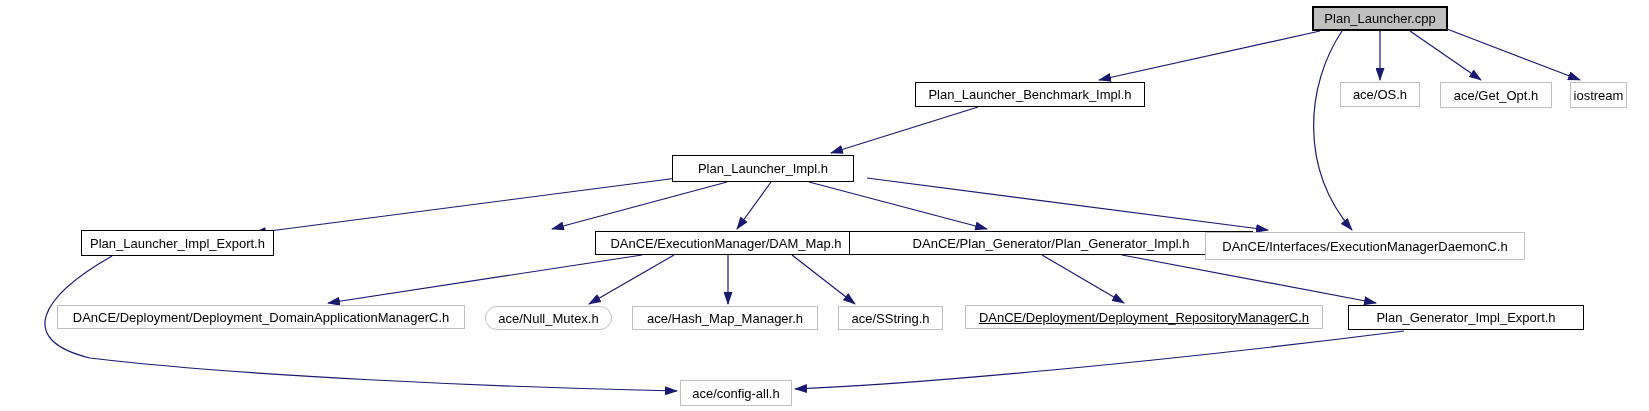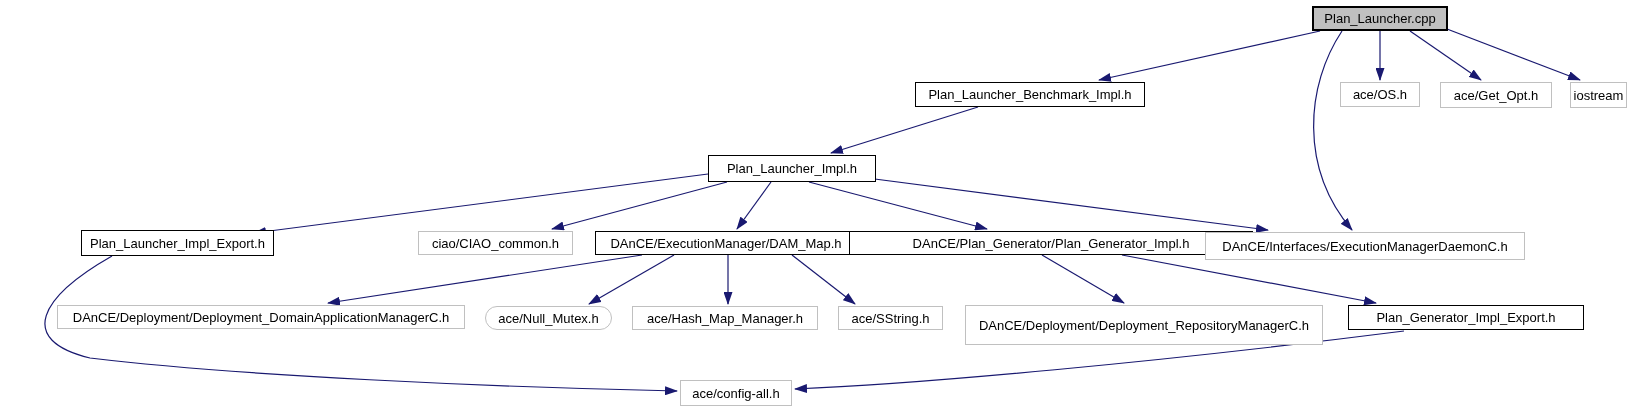--- a/index.html
+++ b/index.html
@@ -53,27 +53,26 @@
     <path marker-end="url(#arrow)" d="M 1042,255 L 1124,303"></path>
     <path marker-end="url(#arrow)" d="M 1122,255 L 1376,303"></path>
     <path marker-end="url(#arrow)" d="M 1404,331 C 1160,362 920,384 795,389"></path>
   </svg>
 
   <div class="node root" style="left:1312px;top:6px;width:136px;height:25px;">Plan_Launcher.cpp</div>
   <div class="node internal" style="left:915px;top:82px;width:230px;height:25px;">Plan_Launcher_Benchmark_Impl.h</div>
   <div class="node external" style="left:1340px;top:82px;width:80px;height:25px;">ace/OS.h</div>
   <div class="node external" style="left:1440px;top:82px;width:112px;height:26px;">ace/Get_Opt.h</div>
   <div class="node external" style="left:1570px;top:82px;width:57px;height:26px;">iostream</div>
-  <div class="node internal" style="left:708px;top:155px;width:168px;height:27px;">Plan_Launcher_Impl.h</div>
+  <div class="node internal" style="left:672px;top:155px;width:182px;height:27px;">Plan_Launcher_Impl.h</div>
   <div class="node internal" style="left:57px;top:230px;width:193px;height:26px;margin-left:24px;">Plan_Launcher_Impl_Export.h</div>
-  <div class="node external" style="left:418px;top:231px;width:155px;height:24px;">ciao/CIAO_common.h</div>
   <div class="node internal" style="left:595px;top:231px;width:262px;height:24px;">DAnCE/ExecutionManager/DAM_Map.h</div>
   <div class="node internal" style="left:849px;top:231px;width:404px;height:24px;">DAnCE/Plan_Generator/Plan_Generator_Impl.h</div>
   <div class="node external" style="left:1205px;top:232px;width:320px;height:28px;">DAnCE/Interfaces/ExecutionManagerDaemonC.h</div>
   <div class="node external" style="left:57px;top:305px;width:408px;height:24px;">DAnCE/Deployment/Deployment_DomainApplicationManagerC.h</div>
   <div class="node external" style="left:485px;top:306px;width:127px;height:24px;border-radius:12px;">ace/Null_Mutex.h</div>
   <div class="node external" style="left:632px;top:306px;width:186px;height:24px;">ace/Hash_Map_Manager.h</div>
   <div class="node external" style="left:838px;top:306px;width:105px;height:24px;">ace/SString.h</div>
-  <div class="node external" style="left:965px;top:305px;width:358px;height:40px;">DAnCE/Deployment/Deployment_RepositoryManagerC.h</div>
+  <div class="node external" style="left:965px;top:305px;width:358px;height:24px;text-decoration:underline;">DAnCE/Deployment/Deployment_RepositoryManagerC.h</div>
   <div class="node internal" style="left:1348px;top:305px;width:236px;height:25px;">Plan_Generator_Impl_Export.h</div>
   <div class="node external" style="left:680px;top:380px;width:112px;height:26px;">ace/config-all.h</div>
 
 </div>
 
 </body></html>

